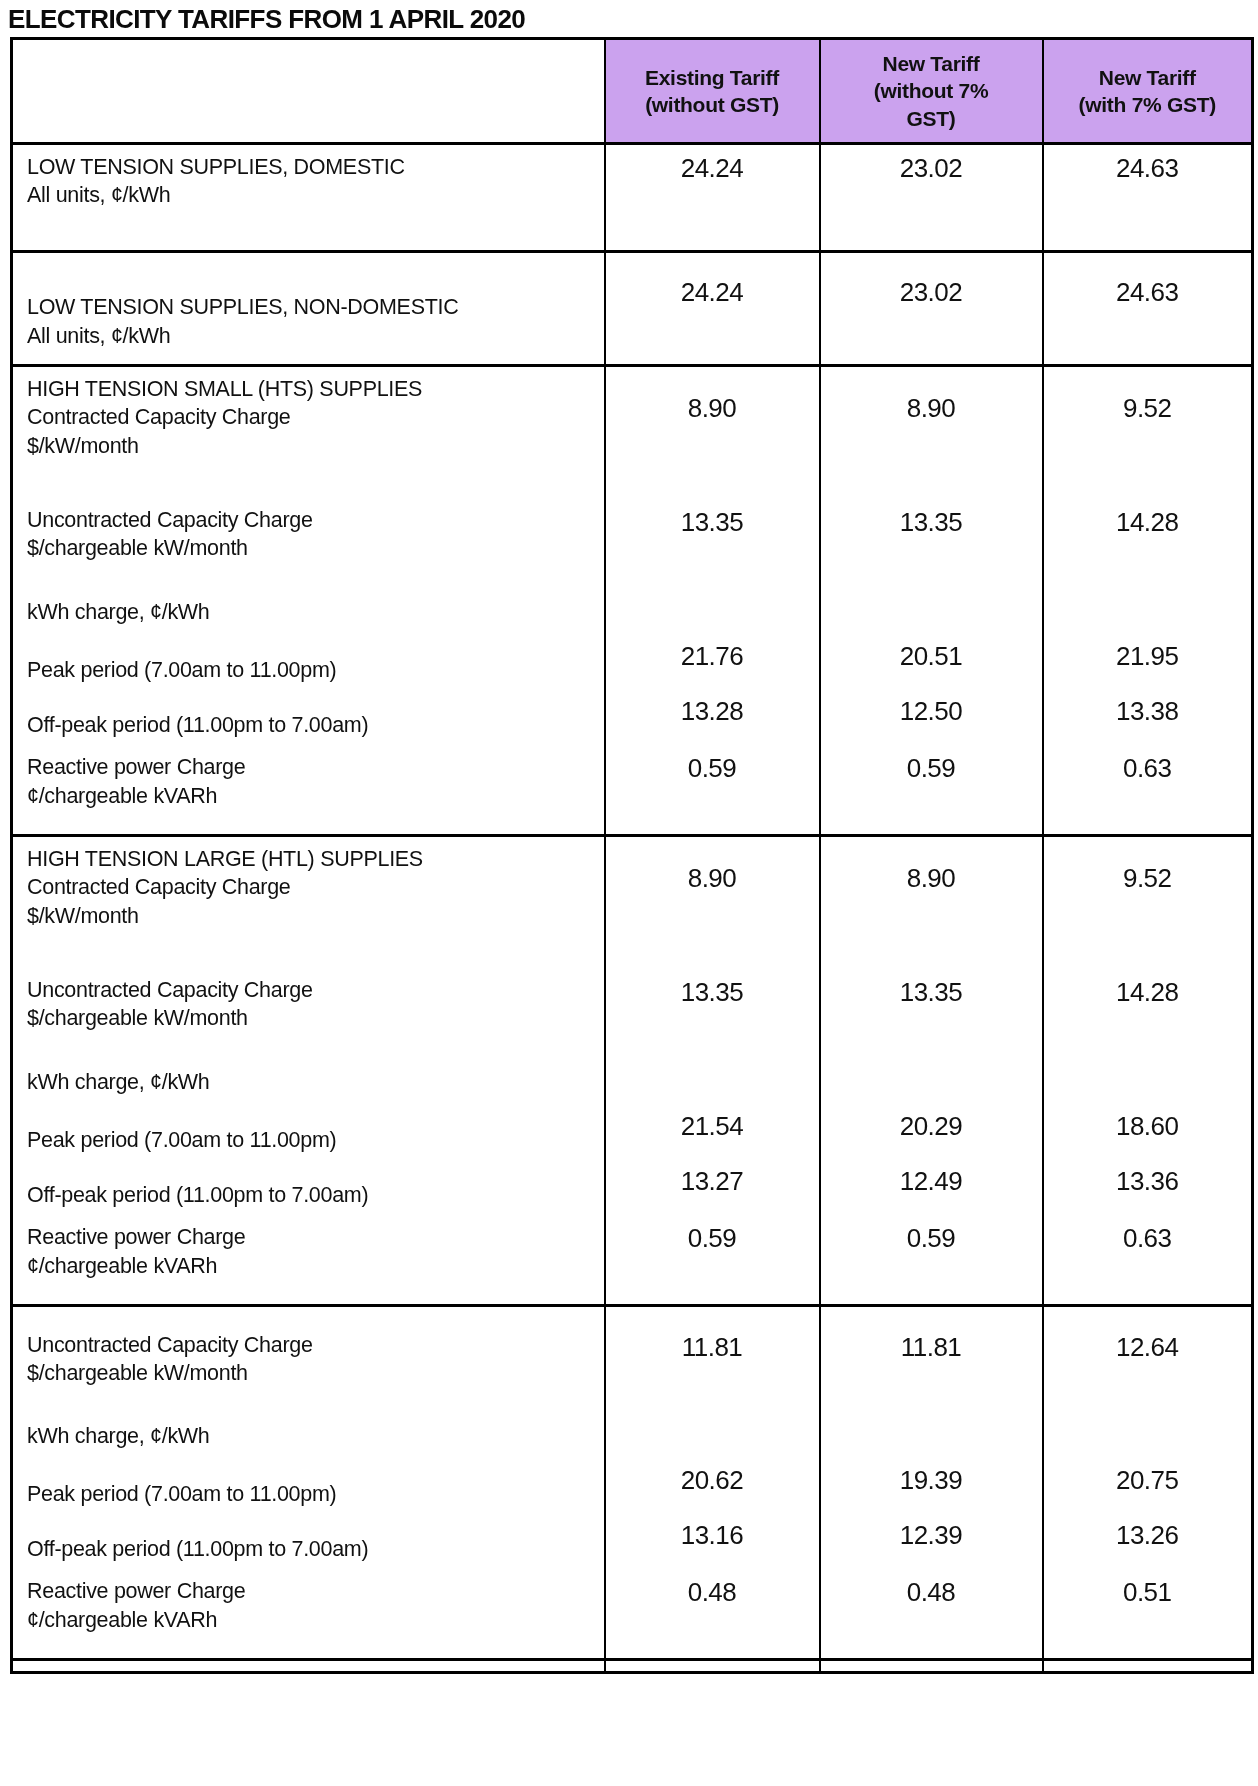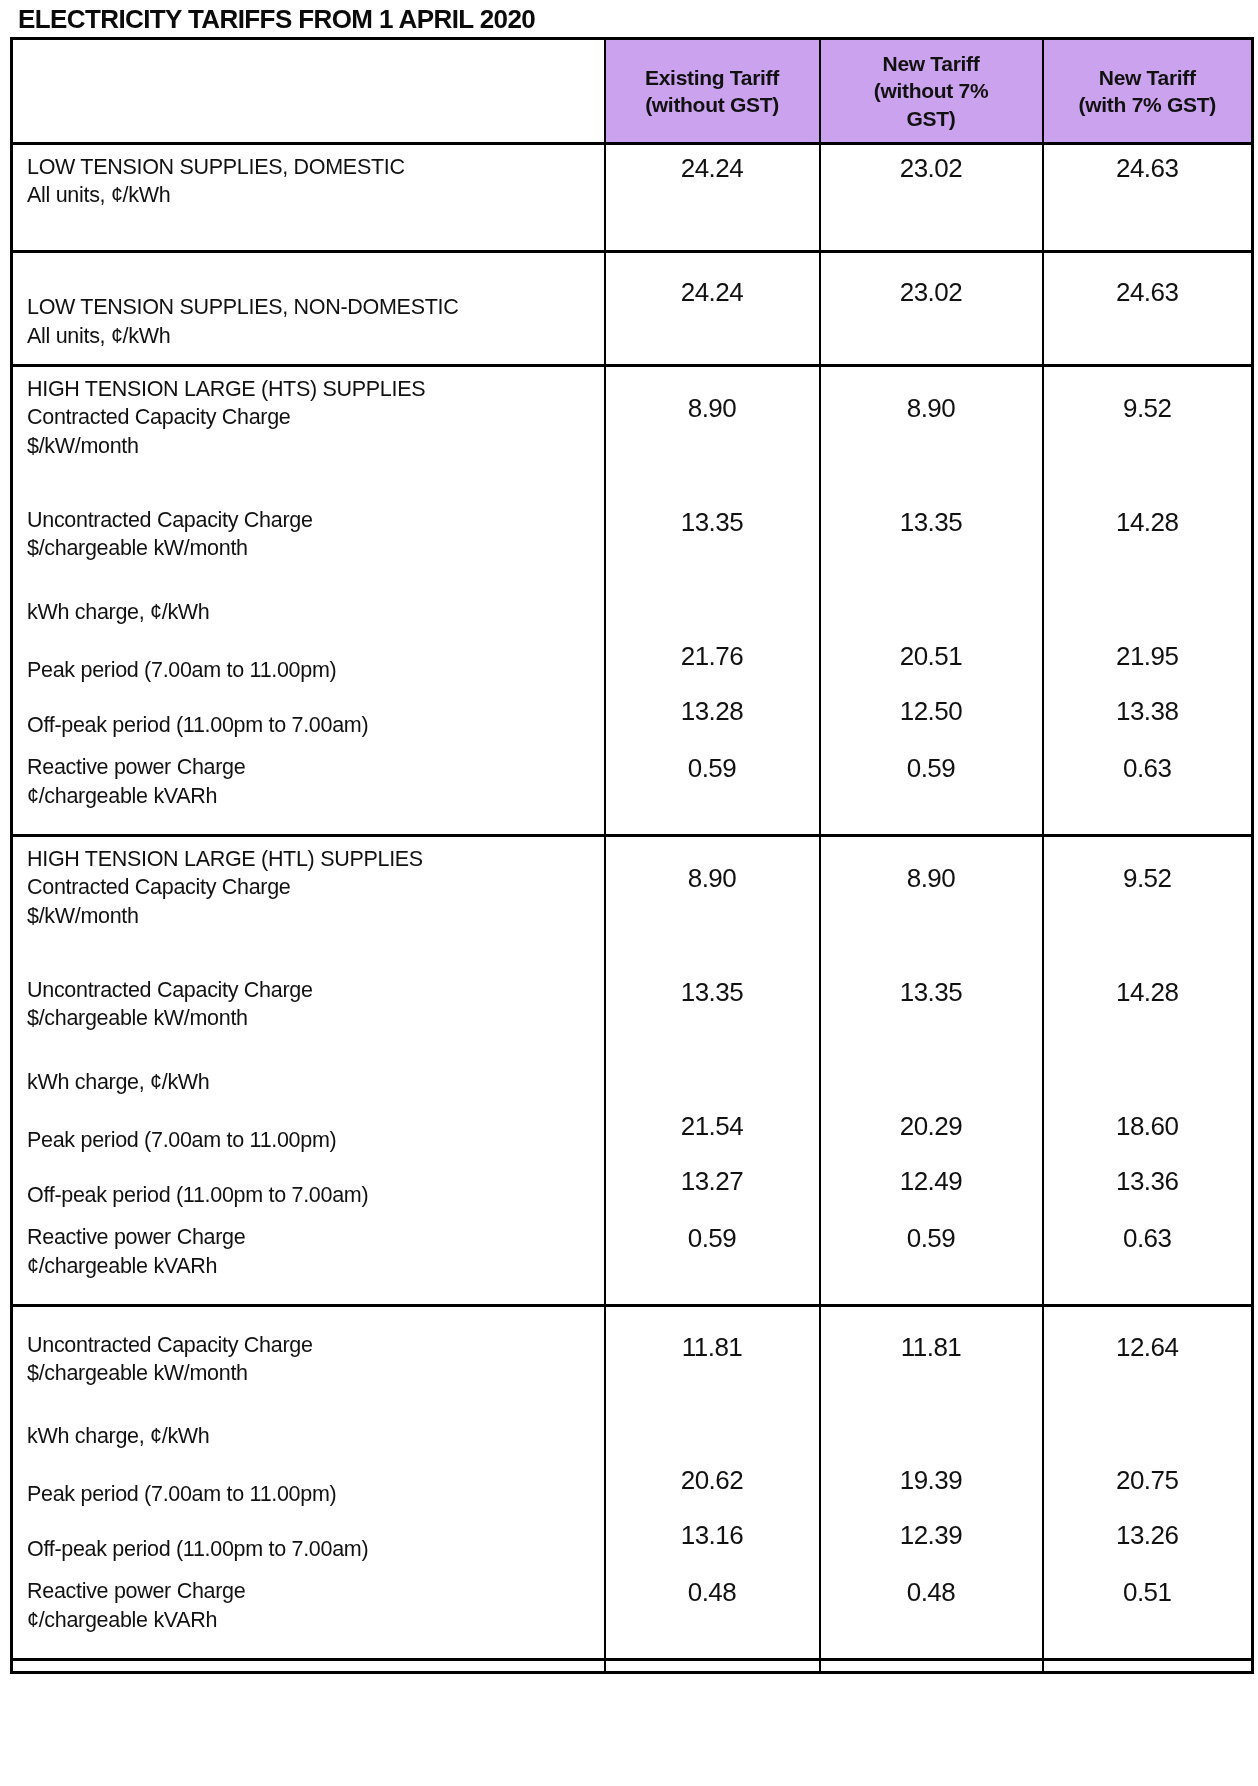--- a/index.html
+++ b/index.html
@@ -1,21 +1,21 @@
 <!DOCTYPE html>
 <html style="--hdr: #CBA2EE;"><head>
 <meta charset="utf-8">
 <style>
   html,body{margin:0;padding:0;}
   body{
     width:1258px;height:1786px;overflow:hidden;background:#ffffff;
     font-family:"Liberation Sans", sans-serif;color:#111;
   }
   .page-title{
-    margin:4px 0 2px 18px;
+    margin:4px 0 2px 8px;
     font-size:26px;font-weight:800;letter-spacing:-0.6px;
     color:#0b0b0b;
   }
   table.tariff{
     border-collapse:collapse;table-layout:fixed;
     margin-left:10px;width:1241px;
     border:3px solid #000;
   }
   col.c-label{width:593px}
   col.c-v1{width:215px}
@@ -118,21 +118,21 @@
           <div>All units, ¢/kWh</div>
         </td>
         <td class="val"><span>24.24</span></td>
         <td class="val"><span>23.02</span></td>
         <td class="val"><span>24.63</span></td>
       </tr>
     </tbody>
     <tbody class="section">
       <tr class="t-head">
         <td class="lbl">
-          <div class="b">HIGH TENSION LARGE (HTS) SUPPLIES</div>
+          <div class="b">HIGH TENSION SMALL (HTS) SUPPLIES</div>
           <div>Contracted Capacity Charge</div>
           <div>$/kW/month</div>
         </td>
         <td class="val"><span>8.90</span></td>
         <td class="val"><span>8.90</span></td>
         <td class="val"><span>9.52</span></td>
       </tr>
       <tr class="t-pair">
         <td class="lbl">
           <div>Uncontracted Capacity Charge</div>

